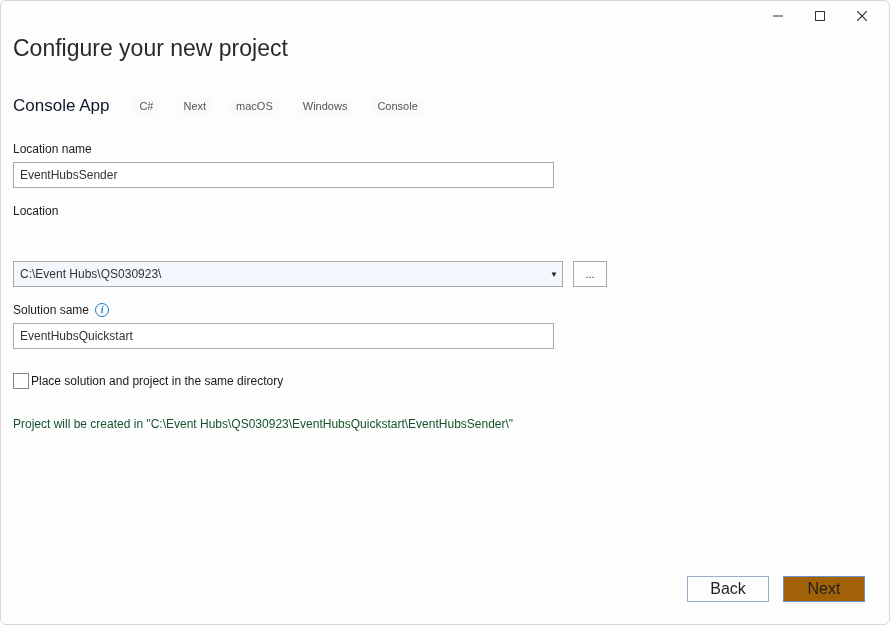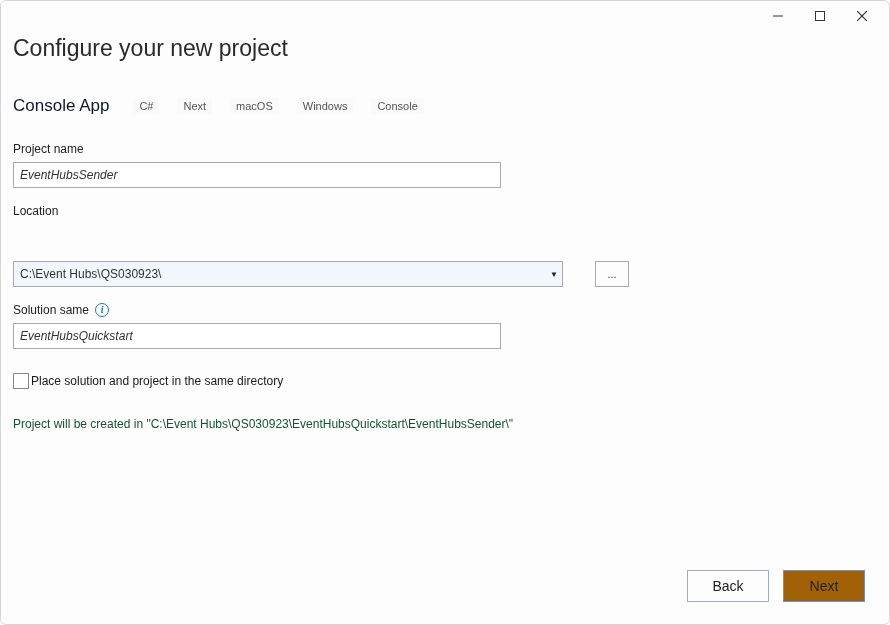--- a/index.html
+++ b/index.html
@@ -73,34 +73,33 @@
     .field-group { margin-bottom: 16px; }
     .field-label {
       font-size: 12px;
       color: #222;
       margin-bottom: 6px;
       display: flex;
       align-items: center;
       gap: 6px;
     }
     .text-input {
-      width: 488px;
+      width: 541px;
       height: 26px;
       border: 1px solid #a9a9a9;
       padding: 0 6px;
       font-family: inherit;
       font-size: 12px;
       color: #333;
       background: #fff;
-      font-style: italic;
     }
     .location-row {
       display: flex;
       align-items: flex-start;
-      gap: 32px;
+      gap: 10px;
       margin-top: 43px;
     }
     .combo {
       width: 550px;
       height: 26px;
       border: 1px solid #a9a9a9;
       background: #f2f7fd;
       display: flex;
       align-items: center;
       justify-content: space-between;
@@ -151,25 +150,25 @@
       color: #14532d;
     }
     .footer {
       display: flex;
       justify-content: flex-end;
       padding: 16px 24px 22px 24px;
       gap: 14px;
     }
     .btn {
       width: 82px;
-      height: 32px;
+      height: 26px;
       border: 1px solid #9caecb;
       background: #fdfdfd;
       font-family: inherit;
-      font-size: 14px;
+      font-size: 16px;
       color: #222;
       display: flex;
       align-items: center;
       justify-content: center;
     }
     .btn.primary {
       background: #a16207;
       border: 1px solid #6f93c9;
     }
   </style>
@@ -202,21 +201,21 @@
     <div class="subhead-row">
       <div class="subhead">Console App</div>
       <span class="tag">C#</span>
       <span class="tag">Next</span>
       <span class="tag">macOS</span>
       <span class="tag">Windows</span>
       <span class="tag">Console</span>
     </div>
 
     <div class="field-group">
-      <div class="field-label">Project name</div>
+      <div class="field-label">Location name</div>
       <input class="text-input" type="text" value="EventHubsSender" style="">
     </div>
 
     <div class="field-group">
       <div class="field-label">Location</div>
       <div class="location-row">
         <div class="combo">
           <span>C:\Event Hubs\QS030923\</span>
           <span class="arrow">▼</span>
         </div>

